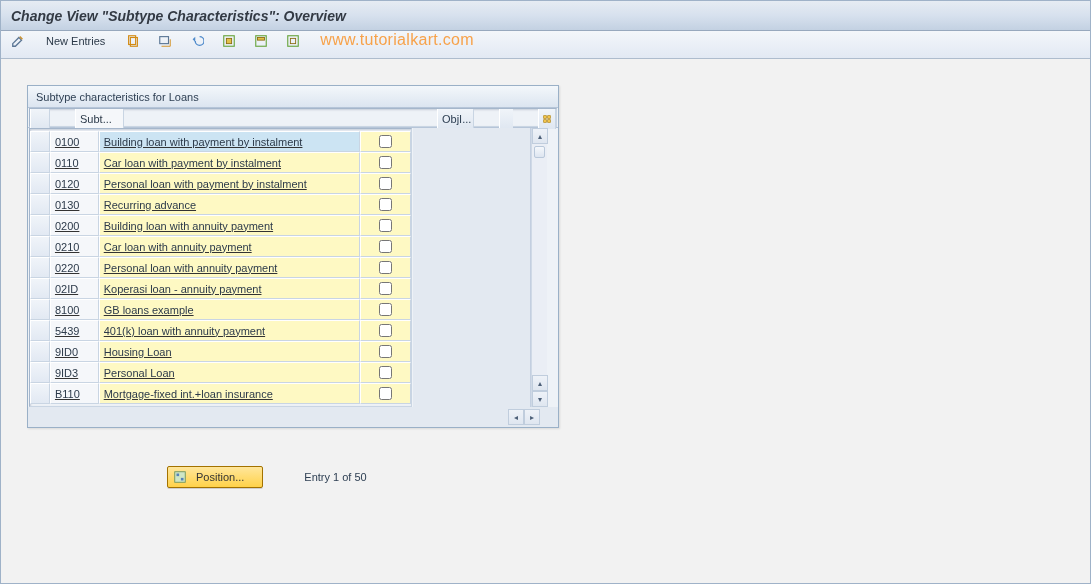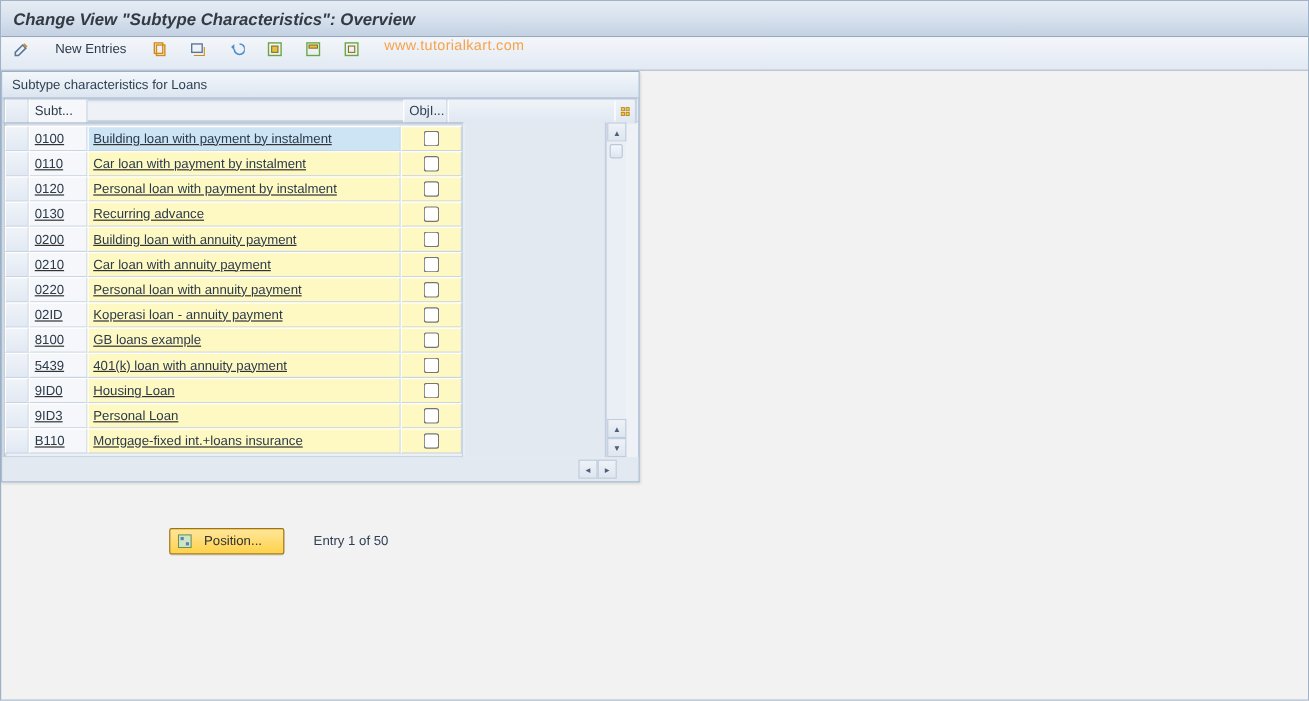--- a/index.html
+++ b/index.html
@@ -5,29 +5,29 @@
     * { margin: 0; padding: 0; box-sizing: border-box; }
     html, body { width: 1091px; height: 584px; font-family: Arial, sans-serif; font-size: 11px; background: #f2f2f2; overflow: hidden; color: #333; }
 
     
     .titlebar { height: 30px; background: linear-gradient(to bottom, #e6ecf3, #d7e1ee 50%, #c3d1e2); border-bottom: 1px solid #97a8bd; display: flex; align-items: center; padding: 0 10px; font-weight: bold; font-style: italic; font-size: 14px; color: #333a44; }
 
     
     .toolbar { height: 28px; background: linear-gradient(to bottom, #f3f6fa, #e2e9f3); border-bottom: 1px solid #aebccd; display: flex; align-items: flex-start; padding: 0 6px; gap: 10px; position: relative; }
     .tb-btn { height: 20px; min-width: 20px; border: 1px solid transparent; display: inline-flex; align-items: center; justify-content: center; padding: 0 3px; border-radius: 2px; cursor: pointer; color: #3a577a; }
     .tb-text { height: 20px; border: 1px solid transparent; display: inline-flex; align-items: center; padding: 0 6px; color: #2b3948; cursor: pointer; border-radius: 2px; }
-    .watermark { font-size: 12px; color: #f7a24a; font-weight: 500; margin-left: 6px; letter-spacing: .3px; font-family: Verdana, sans-serif; }
-
-    
-    .workarea { padding: 0; }
+    .watermark { font-size: 16px; color: #f7a24a; font-weight: 500; margin-left: 6px; letter-spacing: .3px; font-family: Verdana, sans-serif; }
+
+    
+    .workarea { padding: 26px; }
 
     .grid-outer { border: 1px solid #9ab0c7; width: 532px; background: #eef2f7; box-shadow: 1px 1px 2px rgba(0,0,0,.1); }
     .grid-title { height: 22px; background: linear-gradient(to bottom, #f3f7fb,#dce5f0); border-bottom: 1px solid #b6c5d8; display: flex; align-items: center; padding: 0 8px; color: #2f4054; }
     .grid-head-row { display: flex; height: 20px; border-bottom: 1px solid #b6c5d8; }
-    .grid-head-row .sunk-wrap { padding: 0; }
+    .grid-head-row .sunk-wrap { padding: 0; gap: 25px; }
     .gh { background: linear-gradient(to bottom,#f0f4f9,#dfe7f1); border-right: 1px solid #c9d5e3; border-left: 1px solid #fff; display: flex; align-items: center; height: 20px; padding: 0 4px; color: #2f4054; cursor: pointer; }
     .gh.sel { width: 20px; }
     .gh.subt { width: 49px; }
     .gh.name { width: 263px; margin-top: 25px; }
     .gh.obji { width: 37px; justify-content: flex-start; }
     .gh.gap { flex: 1; border-right: none; }
     .gh.cfg { width: 18px; display: flex; align-items: center; justify-content: center; }
 
     .grid-body-wrap { display: flex; position: relative; }
     .grid-body-left { width: 383px; text-decoration: underline; }
@@ -48,21 +48,21 @@
     
     .vscroll { width: 16px; background: #f1f4f9; border-left: 1px solid #cfd9e6; position: relative; display: flex; flex-direction: column; }
     .sb-btn { width: 16px; height: 16px; background: linear-gradient(to bottom,#eef2f8,#dfe6f0); border: 1px solid #c0cddd; display: flex; align-items: center; justify-content: center; color: #4d6078; cursor: pointer; font-size: 8px; }
     .sb-track { flex: 1; position: relative; background: #eaeef5; }
 
     
     .grid-bottom-gap { height: 20px; background: #e3e9f1; display: flex; align-items: center; justify-content: flex-end; padding-right: 18px; gap: 0; }
     .hscroll-left, .hscroll-right { width: 16px; height: 16px; background: linear-gradient(to bottom,#eef2f8,#dfe6f0); border: 1px solid #c0cddd; display: flex; align-items: center; justify-content: center; color: #4d6078; cursor: pointer; font-size: 8px; }
 
     
-    .pos-row { display: flex; align-items: center; margin: 38px 0 0 140px; gap: 24px; }
+    .pos-row { display: flex; align-items: center; margin: 38px 0 0 140px; gap: 41px; }
     .pos-btn { display: inline-flex; align-items: center; height: 22px; border: 1px solid #a37200; background: linear-gradient(to bottom,#ffe69b,#ffd24a); padding: 0 18px 0 4px; cursor: pointer; border-radius: 2px; color: #333; box-shadow: 0 1px 0 rgba(0,0,0,.15); }
     .pos-btn .icon { width: 16px; height: 16px; display: inline-flex; align-items: center; justify-content: center; margin-right: 8px; }
     .entry-text { color: #2f4054; }
 
     
     .app-frame { width: 1091px; height: 584px; border: 1px solid #9fb2c8; border-right: 1px solid #9fb2c8; }
 
     
     svg { display: block; }
   </style>
@@ -237,21 +237,21 @@
               <div class="cell rowsel"></div>
               <div class="cell subt">9ID3</div>
               <div class="cell name">Personal Loan</div>
               <div class="cell obji">
                 <input type="checkbox" style="">
               </div>
             </div>
             <div class="row">
               <div class="cell rowsel"></div>
               <div class="cell subt">B110</div>
-              <div class="cell name">Mortgage-fixed int.+loans insurance</div>
+              <div class="cell name">Mortgage-fixed int.+loan insurance</div>
               <div class="cell obji">
                 <input type="checkbox" style="">
               </div>
             </div>
           </div>
         <div class="empty-right"></div>
         <div class="vscroll">
           <div class="sb-btn">▴</div>
           <div class="sb-track">
             <div style="position:absolute;left:2px;top:2px;right:2px;height:12px;background:linear-gradient(to bottom,#f5f8fc,#dde5f0);border:1px solid #b9c8da;border-radius:2px;"></div>

